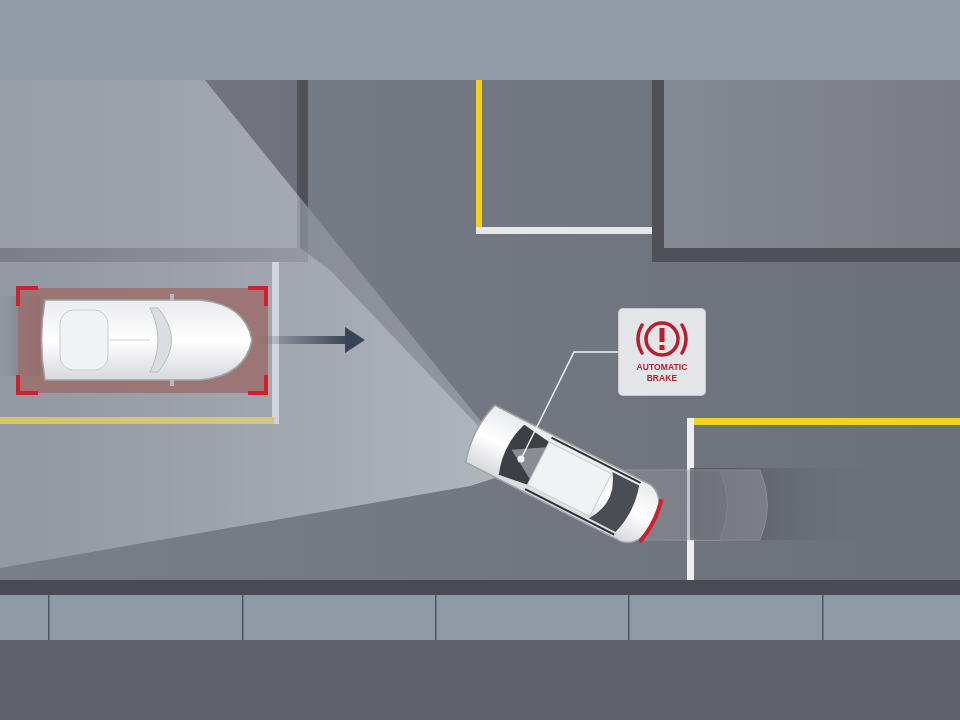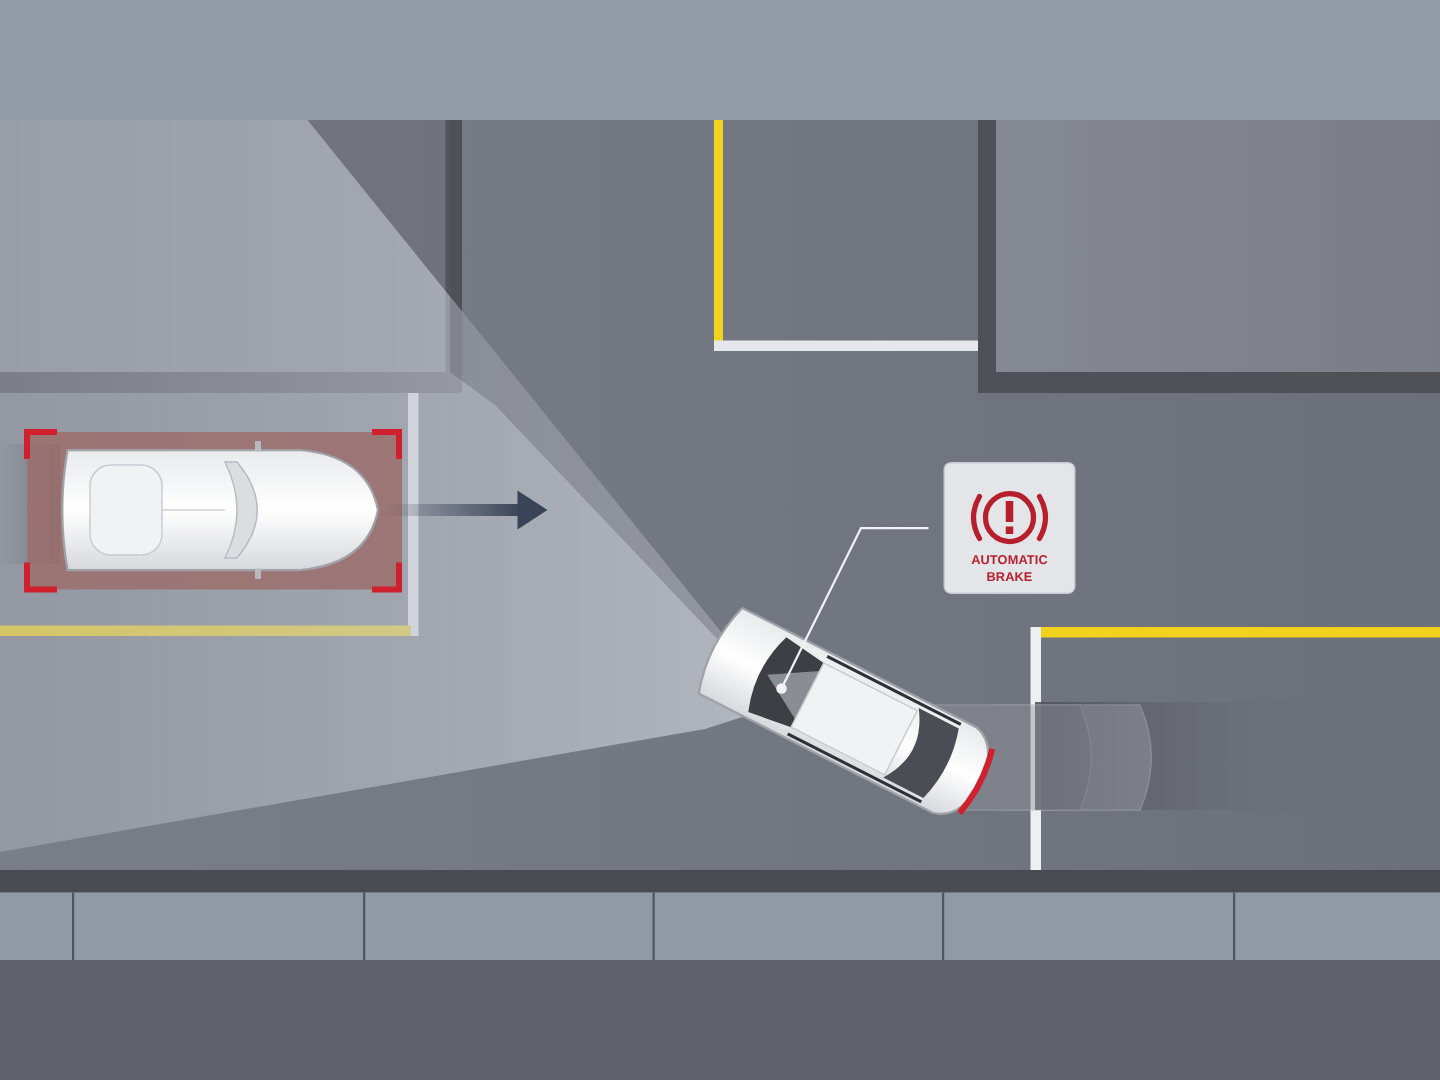--- a/index.html
+++ b/index.html
@@ -1,21 +1,21 @@
 <!DOCTYPE html>
 <html><head>
 <meta charset="utf-8">
 <style>
   html, body { margin:0; padding:0; }
   body { width:960px; height:720px; position:relative; overflow:hidden; background:#6f737d; font-family:"Liberation Sans", sans-serif; }
   svg.scene { position:absolute; left:0; top:0; }
   .callout {
     position:absolute; left:619px; top:309px; width:86px; height:86px;
     background:#e4e5e9; border-radius:4px; box-shadow:0 0 0 1px #c9cbd1;
-    display:flex; flex-direction:column; align-items:center; justify-content:center;margin-left:11px;
+    display:flex; flex-direction:column; align-items:center; justify-content:flex-start;
   }
   .callout svg { margin-top:8px; }
   .callout-label {
     font-family:"Liberation Sans", sans-serif; font-weight:bold; font-size:8.5px;
     line-height:9px; color:#b81f2d; text-align:center; letter-spacing:0.1px; margin-top:2px;
   }
 </style>
 </head>
 <body>
 

